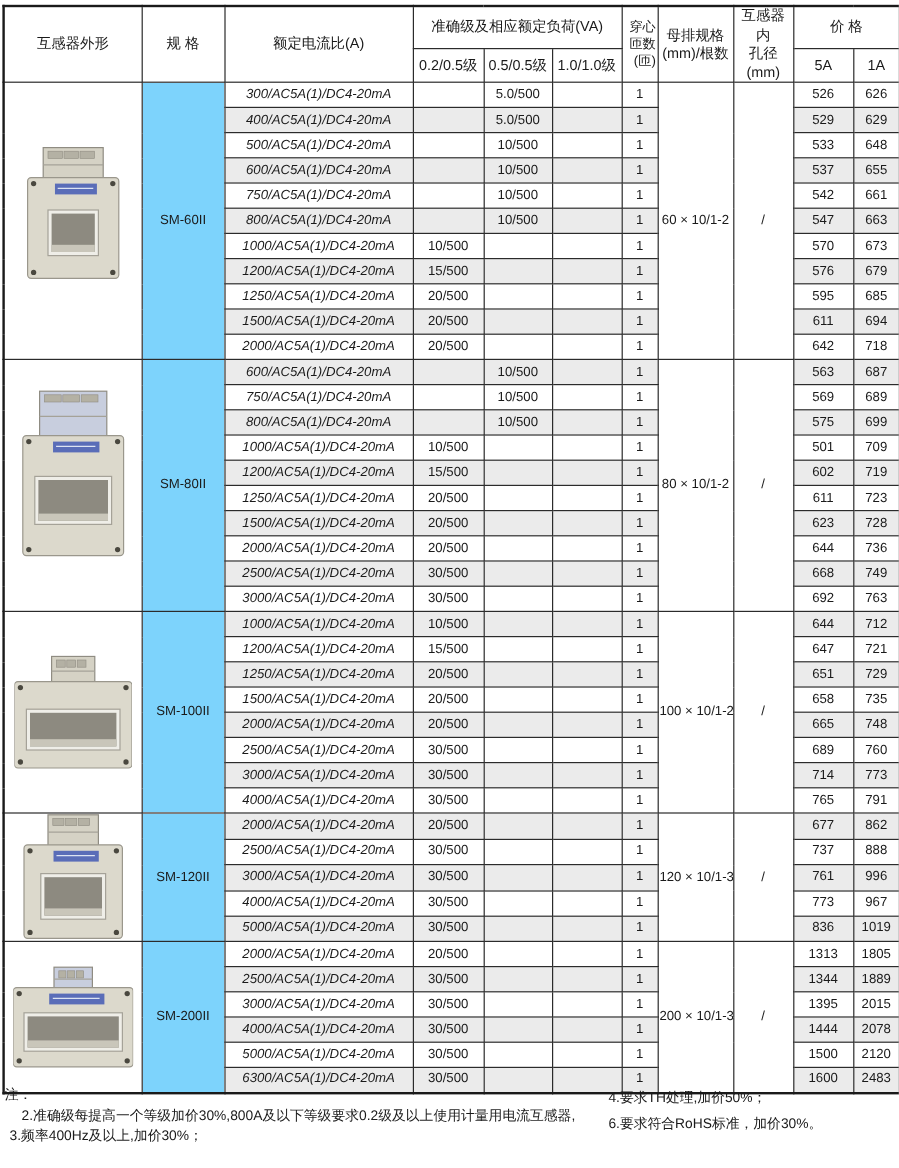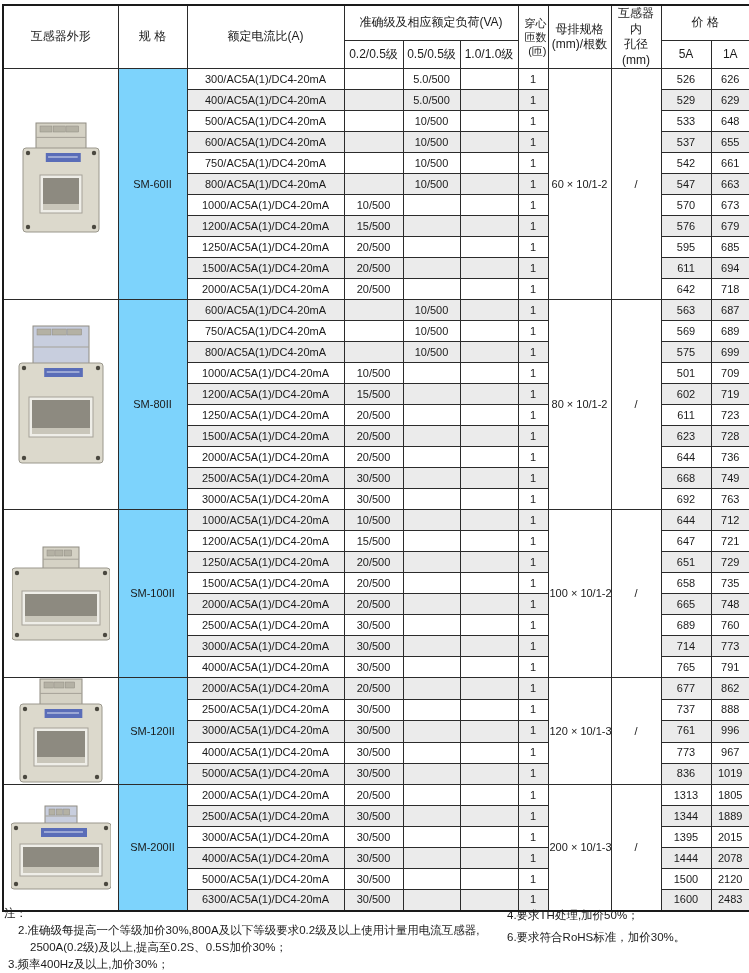--- a/index.html
+++ b/index.html
@@ -20,21 +20,21 @@
     overflow:hidden;white-space:nowrap;
   }
   table.spec thead th{font-size:12px;white-space:pre-line;line-height:1.3;}
   table.spec thead tr.h1 th{height:24px;}
   table.spec thead tr.h2 th{height:20px;font-size:12px;}
   table.spec tbody tr{height:21px;}
   td.alt{background:#ebebeb;}
   td.shape-cell{background:#ffffff;vertical-align:middle;}
   td.spec-cell{font-size:12px;background:#7dd3fc;}
   td.busbar-cell,td.hole-cell{font-size:11.5px;background:#ffffff;}
-  td.ratio-cell{font-size:11px;}
+  td.ratio-cell{font-size:11px;font-style:italic;}
   .notes{
     position:absolute;left:4px;top:905px;width:741px;
     font-size:11.5px;line-height:17px;
   }
   .notes-left{position:absolute;left:0;top:0;width:500px;}
   .notes-right{position:absolute;left:503px;top:2px;width:238px;}
   .notes-right .note-line{margin-bottom:5px;}
   .note-first{display:flex;}
   .indent1{padding-left:14px;}
   .indent2{padding-left:26px;}
@@ -542,20 +542,19 @@
       </tr>
     </tbody>
 </table>
 
 <div class="notes">
   <div class="notes-left">
     <div class="note-line note-first">
       <span>注：</span>
     </div>
     <div class="note-line indent1">2.准确级每提高一个等级加价30%,800A及以下等级要求0.2级及以上使用计量用电流互感器,</div>
-    <div class="note-line indent2">2500A(0.2级)及以上,提高至0.2S、0.5S加价30%；</div>
     <div class="note-line indent3">3.频率400Hz及以上,加价30%；</div>
   </div>
   <div class="notes-right">
     <div class="note-line">4.要求TH处理,加价50%；</div>
     <div class="note-line">6.要求符合RoHS标准，加价30%。</div>
   </div>
 </div>
 
 </body></html>

